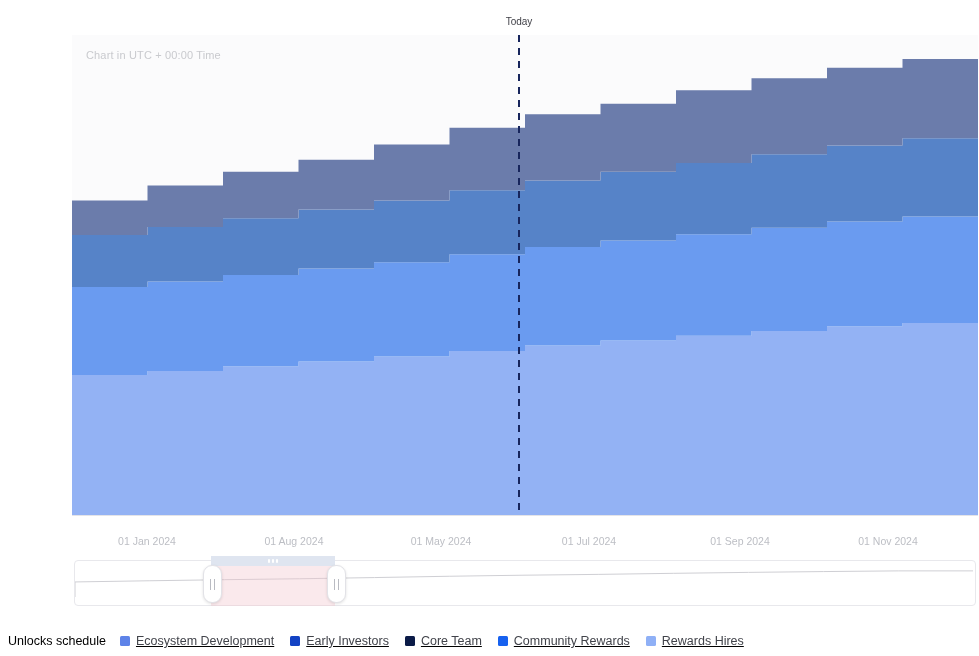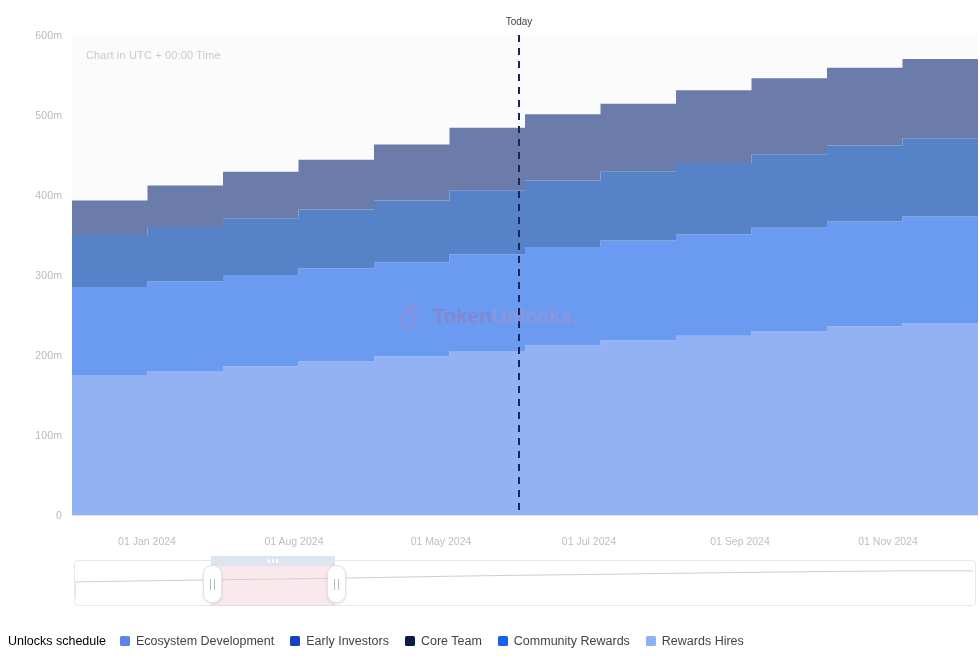--- a/index.html
+++ b/index.html
@@ -227,20 +227,21 @@
     margin-right: 14px;
     white-space: nowrap;
   }
   .legend-item {
     display: flex;
     align-items: center;
     gap: 6px;
     margin-right: 16px;
     cursor: pointer;
     white-space: nowrap;
+    text-decoration: underline;
   }
   .legend-swatch {
     width: 10px;
     height: 10px;
     border-radius: 1.5px;
     flex: 0 0 auto;
   }
   .legend-label {
     font-size: 12.5px;
     color: #41434a;
@@ -254,53 +255,37 @@
   <div class="chart-shell">
 
     <div class="gridline" style="top:35px"></div>
     <div class="gridline" style="top:115px"></div>
     <div class="gridline" style="top:195px"></div>
     <div class="gridline" style="top:275px"></div>
     <div class="gridline" style="top:355px"></div>
     <div class="gridline" style="top:435px"></div>
     <div class="gridline baseline" style="top:515px"></div>
 
-    <div class="y-axis">
-      <div class="y-tick" style="top:0px">600m</div>
-      <div class="y-tick" style="top:80px">500m</div>
-      <div class="y-tick" style="top:160px">400m</div>
-      <div class="y-tick" style="top:240px">300m</div>
-      <div class="y-tick" style="top:320px">200m</div>
-      <div class="y-tick" style="top:400px">100m</div>
-      <div class="y-tick" style="top:480px">0</div>
-    </div>
 
     <div class="plot-area">
       <svg class="plot-svg" id="areas" width="906" height="480">
           <path d="M 0 340 L 75.5 340 L 75.5 336 L 151 336 L 151 331.2 L 226.5 331.2 L 226.5 326.4 L 302 326.4 L 302 321.6 L 377.5 321.6 L 377.5 316 L 453 316 L 453 310.4 L 528.5 310.4 L 528.5 305.6 L 604 305.6 L 604 300.79999999999995 L 679.5 300.79999999999995 L 679.5 296 L 755 296 L 755 291.20000000000005 L 830.5 291.20000000000005 L 830.5 288 L 906 288 L 906 288 L 906 288 L 906 480 L 906 480 L 906 480 L 830.5 480 L 830.5 480 L 755 480 L 755 480 L 679.5 480 L 679.5 480 L 604 480 L 604 480 L 528.5 480 L 528.5 480 L 453 480 L 453 480 L 377.5 480 L 377.5 480 L 302 480 L 302 480 L 226.5 480 L 226.5 480 L 151 480 L 151 480 L 75.5 480 L 75.5 480 L 0 480 Z" fill="#93b2f4"></path>
           <path d="M 0 252 L 75.5 252 L 75.5 246.39999999999998 L 151 246.39999999999998 L 151 240 L 226.5 240 L 226.5 233.60000000000002 L 302 233.60000000000002 L 302 227.20000000000002 L 377.5 227.20000000000002 L 377.5 219.2 L 453 219.2 L 453 212 L 528.5 212 L 528.5 205.60000000000002 L 604 205.60000000000002 L 604 199.20000000000005 L 679.5 199.20000000000005 L 679.5 192.79999999999995 L 755 192.79999999999995 L 755 186.39999999999998 L 830.5 186.39999999999998 L 830.5 181.59999999999997 L 906 181.59999999999997 L 906 181.59999999999997 L 906 181.59999999999997 L 906 288 L 906 288 L 906 288 L 830.5 288 L 830.5 291.20000000000005 L 755 291.20000000000005 L 755 296 L 679.5 296 L 679.5 300.79999999999995 L 604 300.79999999999995 L 604 305.6 L 528.5 305.6 L 528.5 310.4 L 453 310.4 L 453 316 L 377.5 316 L 377.5 321.6 L 302 321.6 L 302 326.4 L 226.5 326.4 L 226.5 331.2 L 151 331.2 L 151 336 L 75.5 336 L 75.5 340 L 0 340 Z" fill="#6a9bf0"></path>
           <path d="M 0 200 L 75.5 200 L 75.5 192 L 151 192 L 151 183.20000000000005 L 226.5 183.20000000000005 L 226.5 174.39999999999998 L 302 174.39999999999998 L 302 165.59999999999997 L 377.5 165.59999999999997 L 377.5 155.2 L 453 155.2 L 453 145.60000000000002 L 528.5 145.60000000000002 L 528.5 136.8 L 604 136.8 L 604 128 L 679.5 128 L 679.5 119.19999999999999 L 755 119.19999999999999 L 755 110.39999999999998 L 830.5 110.39999999999998 L 830.5 103.19999999999999 L 906 103.19999999999999 L 906 103.19999999999999 L 906 103.19999999999999 L 906 181.59999999999997 L 906 181.59999999999997 L 906 181.59999999999997 L 830.5 181.59999999999997 L 830.5 186.39999999999998 L 755 186.39999999999998 L 755 192.79999999999995 L 679.5 192.79999999999995 L 679.5 199.20000000000005 L 604 199.20000000000005 L 604 205.60000000000002 L 528.5 205.60000000000002 L 528.5 212 L 453 212 L 453 219.2 L 377.5 219.2 L 377.5 227.20000000000002 L 302 227.20000000000002 L 302 233.60000000000002 L 226.5 233.60000000000002 L 226.5 240 L 151 240 L 151 246.39999999999998 L 75.5 246.39999999999998 L 75.5 252 L 0 252 Z" fill="#5683c8"></path>
           <path d="M 0 165.59999999999997 L 75.5 165.59999999999997 L 75.5 150.40000000000003 L 151 150.40000000000003 L 151 136.8 L 226.5 136.8 L 226.5 124.80000000000001 L 302 124.80000000000001 L 302 109.60000000000002 L 377.5 109.60000000000002 L 377.5 92.80000000000001 L 453 92.80000000000001 L 453 79.20000000000005 L 528.5 79.20000000000005 L 528.5 68.80000000000001 L 604 68.80000000000001 L 604 55.19999999999999 L 679.5 55.19999999999999 L 679.5 43.19999999999999 L 755 43.19999999999999 L 755 32.80000000000001 L 830.5 32.80000000000001 L 830.5 24 L 906 24 L 906 24 L 906 24 L 906 103.19999999999999 L 906 103.19999999999999 L 906 103.19999999999999 L 830.5 103.19999999999999 L 830.5 110.39999999999998 L 755 110.39999999999998 L 755 119.19999999999999 L 679.5 119.19999999999999 L 679.5 128 L 604 128 L 604 136.8 L 528.5 136.8 L 528.5 145.60000000000002 L 453 145.60000000000002 L 453 155.2 L 377.5 155.2 L 377.5 165.59999999999997 L 302 165.59999999999997 L 302 174.39999999999998 L 226.5 174.39999999999998 L 226.5 183.20000000000005 L 151 183.20000000000005 L 151 192 L 75.5 192 L 75.5 200 L 0 200 Z" fill="#6b7cab"></path>
         </svg>
     </div>
 
     <div class="utc-note">Chart in UTC + 00:00 Time</div>
 
     <div class="today-wrap">
       <div class="today-label">Today</div>
       <div class="today-line"></div>
     </div>
 
-    <div class="watermark">
-      <svg width="24" height="26" viewBox="0 0 24 26">
-        <path d="M7.2 10.5V7.2a4.6 4.6 0 0 1 9.2 0" fill="none" stroke="#9b88cf" stroke-width="2.6" stroke-linecap="round"></path>
-        <ellipse cx="8.2" cy="17.6" rx="7.1" ry="7.6" fill="none" stroke="#9b88cf" stroke-width="2.6"></ellipse>
-      </svg>
-      <div class="wm-text"><span class="wm-a">Token</span><span class="wm-b">Unlocks.</span></div>
-    </div>
 
     <div class="x-axis">
       <div class="x-tick" style="left:147px">01 Jan 2024</div>
       <div class="x-tick" style="left:294px">01 Aug 2024</div>
       <div class="x-tick" style="left:441px">01 May 2024</div>
       <div class="x-tick" style="left:589px">01 Jul 2024</div>
       <div class="x-tick" style="left:740px">01 Sep 2024</div>
       <div class="x-tick" style="left:888px">01 Nov 2024</div>
     </div>
 

